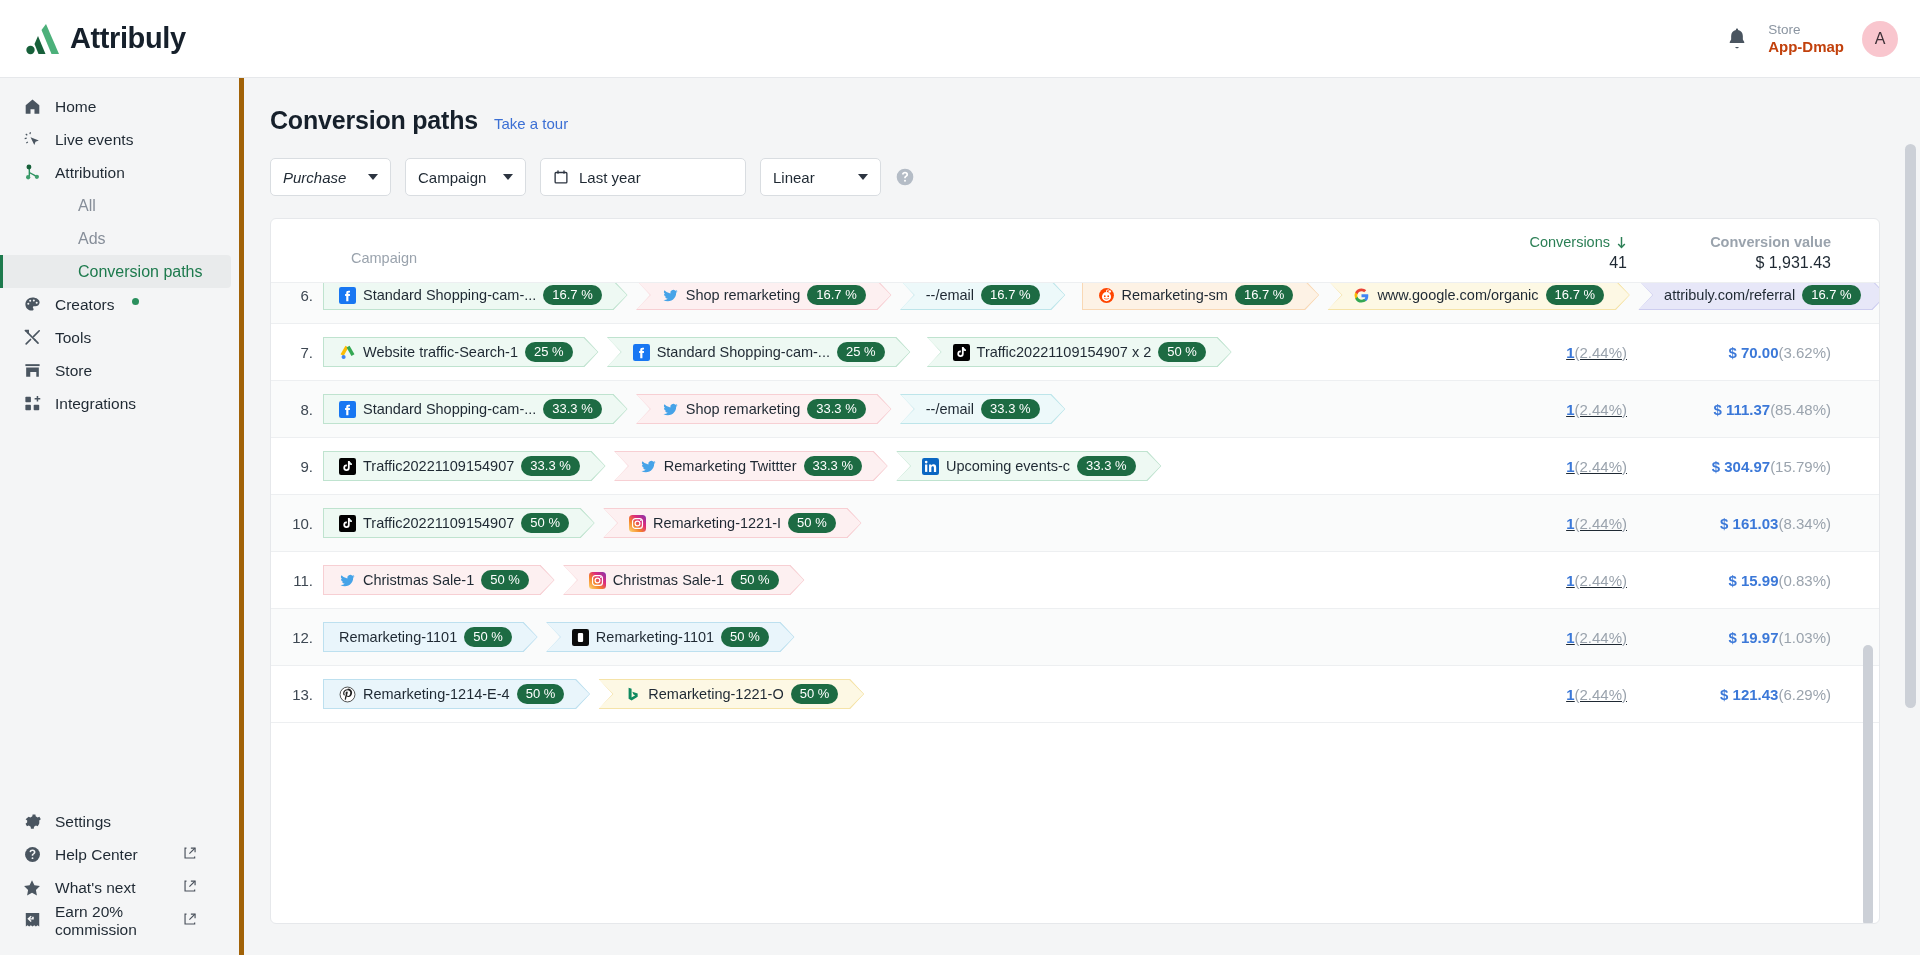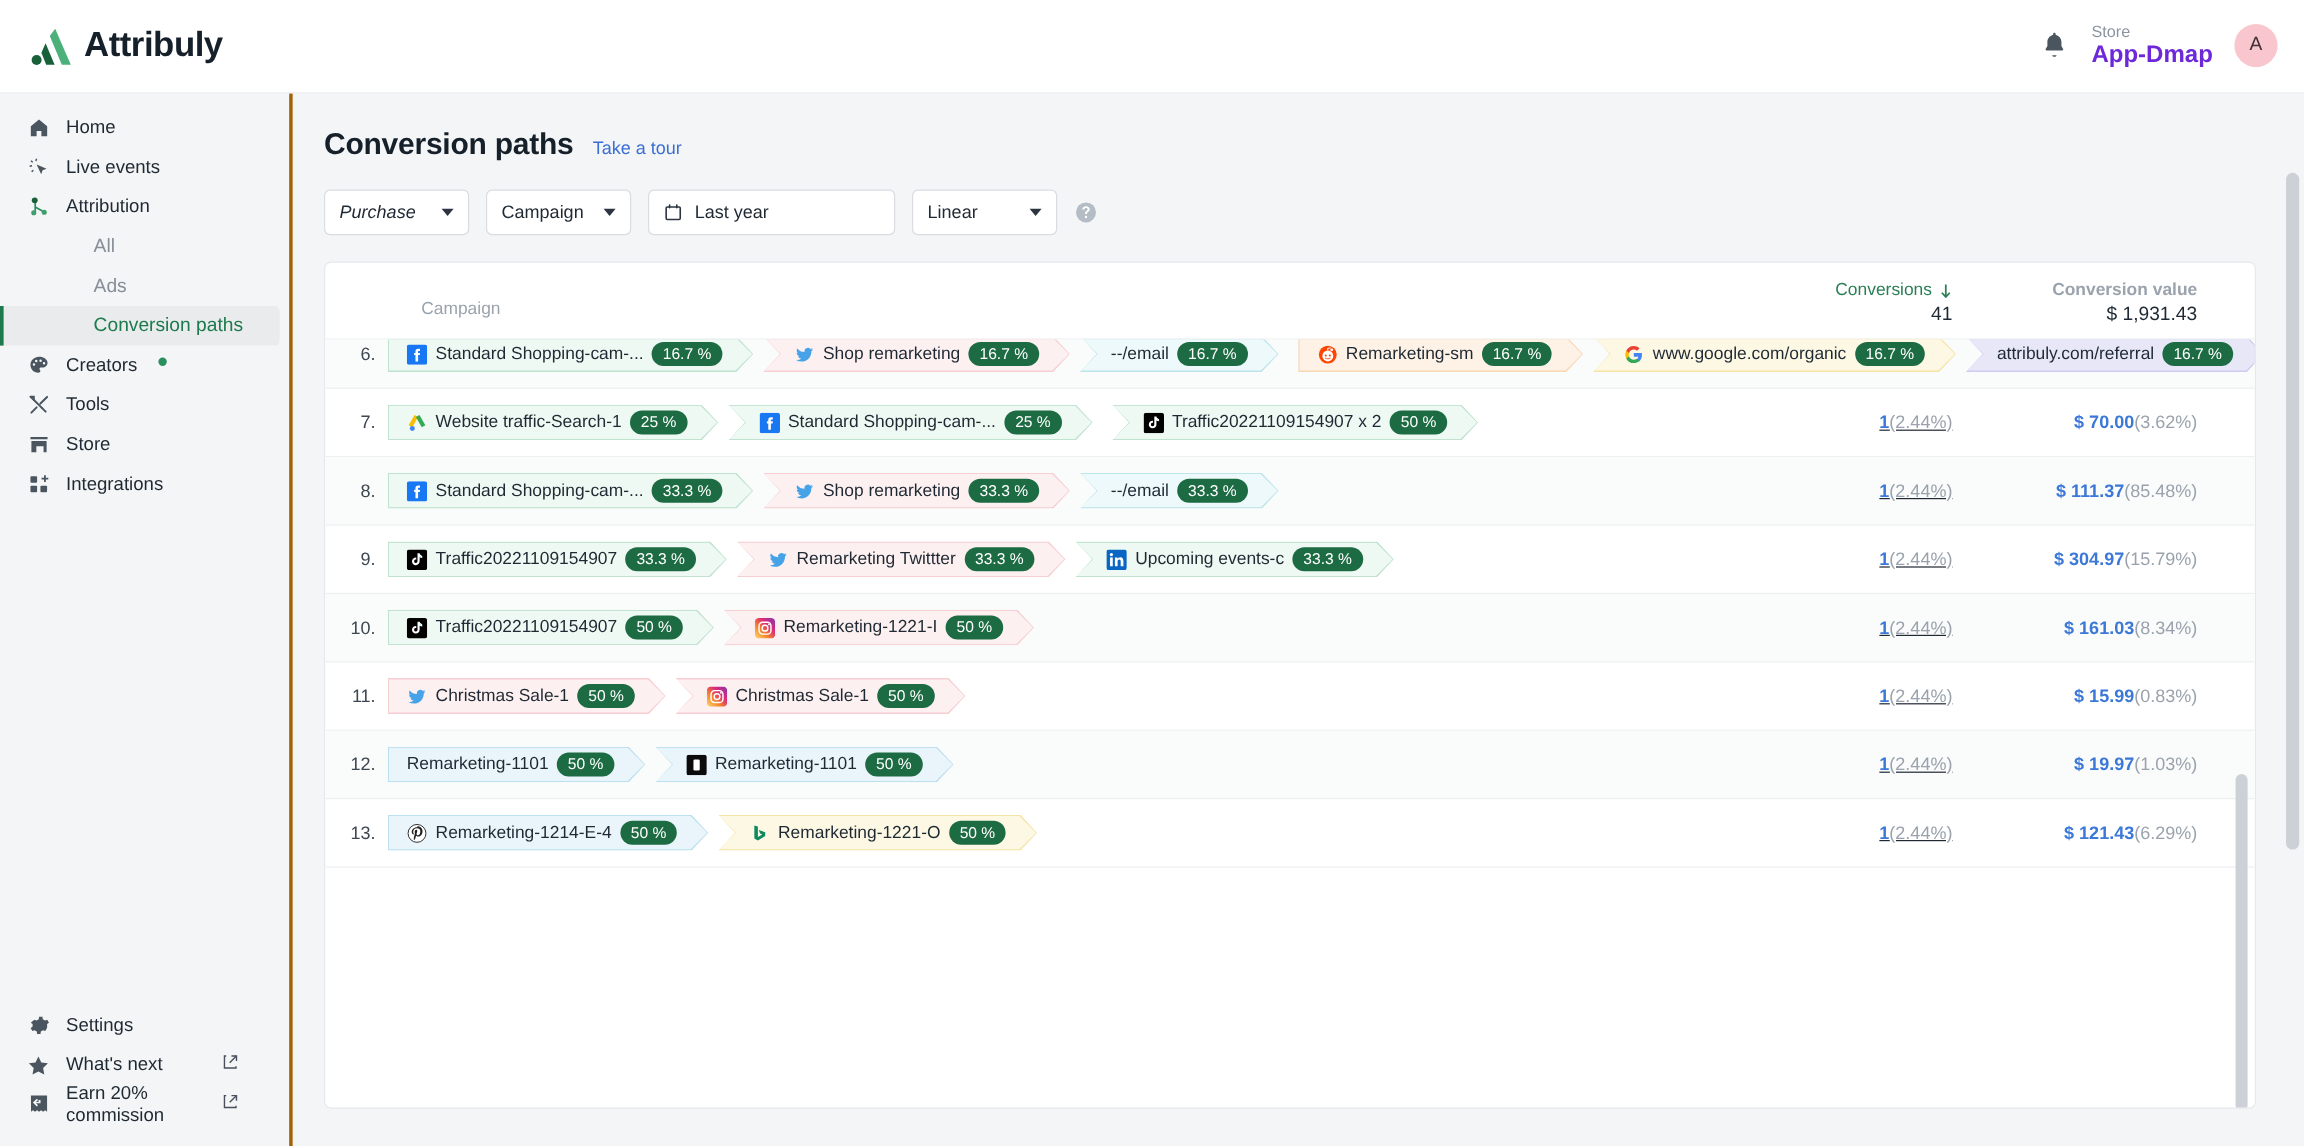--- a/index.html
+++ b/index.html
@@ -22,34 +22,34 @@
   }
   .logo-wrap { display: flex; align-items: center; gap: 10px; padding-left: 26px; }
   .logo-mark { width: 34px; height: 32px; position: relative; }
   .logo-text { font-size: 29px; font-weight: 700; letter-spacing: -0.4px; color: #16202b; }
   .topbar-right {
     margin-left: auto; display: flex; align-items: center; gap: 18px; padding-right: 22px;
   }
   .bell { width: 26px; height: 26px; cursor: pointer; }
   .store-block { line-height: 1.18; text-align: left; }
   .store-label { font-size: 13.5px; color: #8b95a1; }
-  .store-name { font-size: 20px; font-weight: 700; color: #6d28d9; }
+  .store-name { font-size: 15px; font-weight: 700; color: #c2410c; }
   .avatar {
     width: 36px; height: 36px; border-radius: 50%;
     background: #f9c6ce; color: #3f3138;
     display: flex; align-items: center; justify-content: center;
     font-size: 16px; font-weight: 500; cursor: pointer;
   }
 
   
   .sidebar {
     position: absolute; top: 78px; left: 0;
     width: 244px; height: 877px;
     background: #f4f5f6;
-    border-right: 3px solid #a16207;
+    border-right: 5px solid #a16207;
     padding-top: 12px;
   }
   .nav-item {
     display: flex; align-items: center; gap: 13px;
     height: 33px; padding-left: 22px; margin: 0 8px 0 0;
     font-size: 15.5px; color: #1f2933; cursor: pointer;
     position: relative;
   }
   .nav-item .ic { width: 20px; height: 20px; flex: 0 0 20px; display: flex; align-items: center; justify-content: center; }
   .nav-item.sub { padding-left: 78px; font-size: 16px; color: #868e99; height: 33px; }
@@ -326,20 +326,37 @@
       <div class="nav-item">
         <span class="ic">
           <svg width="19" height="19" viewBox="0 0 24 24" fill="#4a5560">
             <path d="M12 8.3a3.7 3.7 0 1 0 0 7.4 3.7 3.7 0 0 0 0-7.4zm0 5.6a1.9 1.9 0 1 1 0-3.8 1.9 1.9 0 0 1 0 3.8z"></path>
             <path d="M20.6 13.4l-.1-2.8 2-1.4-1.8-3.2-2.3.9-2.4-1.4-.3-2.5h-3.6l-.3 2.5-2.4 1.4-2.3-.9L3.3 9.2l2 1.4-.1 2.8-2 1.4 1.8 3.2 2.3-.9 2.4 1.4.3 2.5h3.6l.3-2.5 2.4-1.4 2.3.9 1.8-3.2z"></path>
           </svg>
         </span>
         <span>Settings</span>
       </div>
 
+      <div class="nav-item">
+        <span class="ic">
+          <svg width="19" height="19" viewBox="0 0 24 24" fill="#4a5560">
+            <circle cx="12" cy="12" r="9.4"></circle>
+            <path d="M12 5.8c-2 0-3.4 1.1-3.8 3l1.9.5c.2-1 .9-1.6 1.9-1.6.9 0 1.6.5 1.6 1.3 0 .6-.3 1-1.2 1.6-1 .7-1.4 1.3-1.4 2.5v.5h2v-.4c0-.7.2-1 1.1-1.6 1.2-.8 1.6-1.5 1.6-2.7 0-1.8-1.5-3.1-3.7-3.1z" fill="#f4f5f6"></path>
+            <circle cx="12" cy="16.6" r="1.2" fill="#f4f5f6"></circle>
+          </svg>
+        </span>
+        <span>Help Center</span>
+        <span class="ext">
+          <svg width="14" height="14" viewBox="0 0 24 24" fill="none" stroke="#2c3440" stroke-width="2">
+            <path d="M6 3.5H3.5v17H20V18"></path>
+              <path d="M11 13 20.5 3.5"></path>
+              <path d="M13.5 3.5h7.2v7.2"></path>
+          </svg>
+        </span>
+      </div>
 
       <div class="nav-item">
         <span class="ic">
           <svg width="20" height="20" viewBox="0 0 24 24" fill="#4a5560">
             <path d="M12 2.8l2.9 6 6.6.9-4.8 4.6 1.2 6.6L12 17.8l-5.9 3.1 1.2-6.6L2.5 9.7l6.6-.9z"></path>
           </svg>
         </span>
         <span>What's next</span>
         <span class="ext">
           <svg width="14" height="14" viewBox="0 0 24 24" fill="none" stroke="#2c3440" stroke-width="2">

